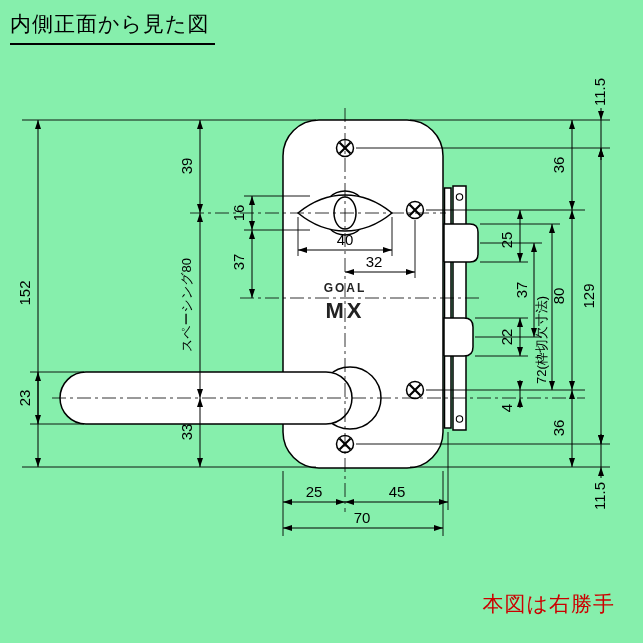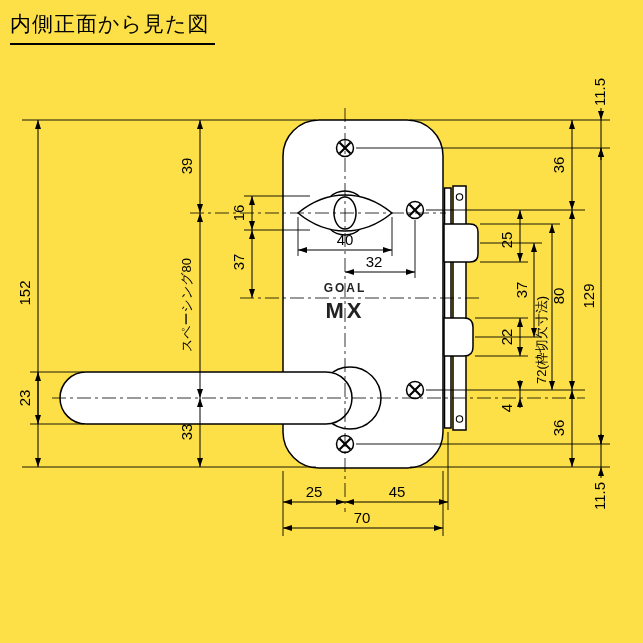--- a/index.html
+++ b/index.html
@@ -1,19 +1,19 @@
 <!DOCTYPE html>
 <html><head>
 <meta charset="utf-8">
 <style>
   html,body{margin:0;padding:0;background:#fff;}
   .stage{
     position:relative;
     width:643px;height:643px;
-    background:#fde047;
+    background:#86efac;
     font-family:"Liberation Sans","DejaVu Sans",sans-serif;
     overflow:hidden;
   }
   .page-title{
     position:absolute;left:10px;top:10px;
     font-size:21px;color:#000;
     border-bottom:2px solid #000;
     padding:0 6px 5px 0;
     display:inline-block;
     letter-spacing:1px;
@@ -189,13 +189,14 @@
       <text x="564" y="428" text-anchor="middle" transform="rotate(-90 564 428)">36</text>
       <text x="605" y="92" text-anchor="middle" transform="rotate(-90 605 92)">11.5</text>
       <text x="594" y="296" text-anchor="middle" transform="rotate(-90 594 296)">129</text>
       <text x="605" y="496" text-anchor="middle" transform="rotate(-90 605 496)">11.5</text>
       <text x="314" y="497" text-anchor="middle">25</text>
       <text x="397" y="497" text-anchor="middle">45</text>
       <text x="362" y="523" text-anchor="middle">70</text>
     </g>
   </svg>
 
+  <div class="hand-note">本図は右勝手</div>
 </div>
 
 </body></html>

